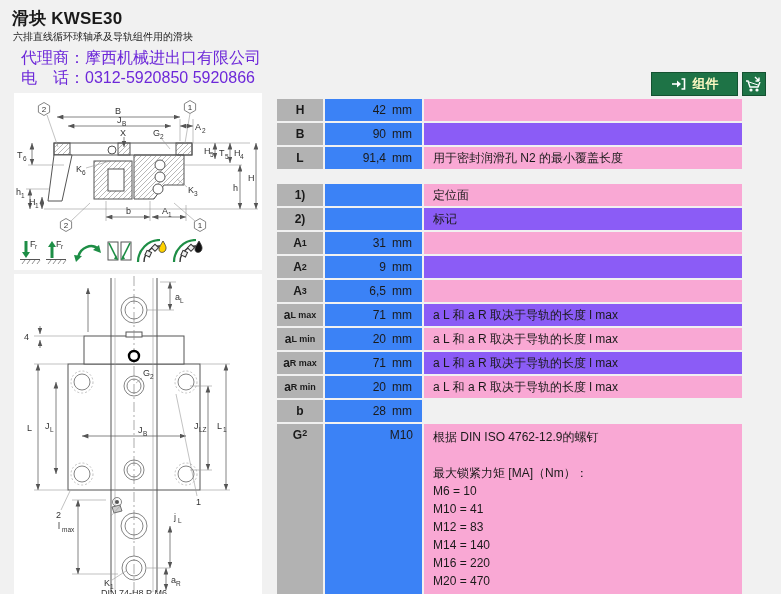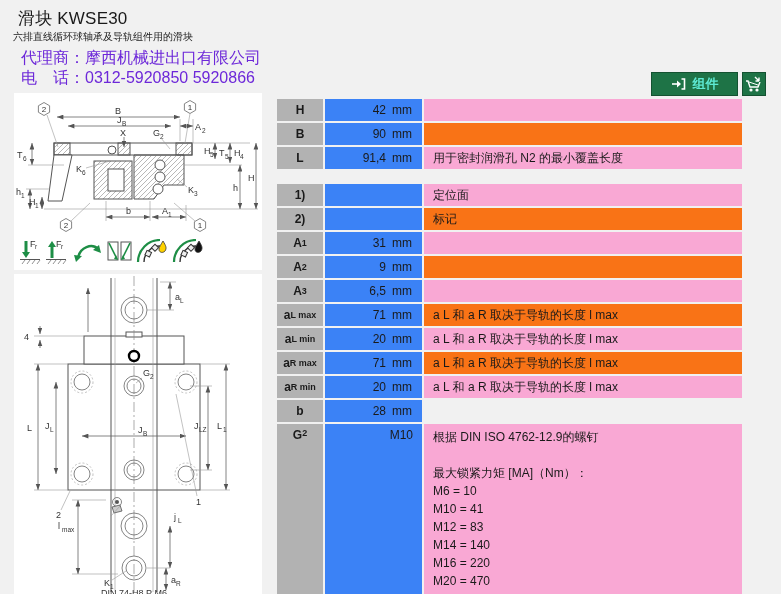--- a/index.html
+++ b/index.html
@@ -1,26 +1,26 @@
 <!DOCTYPE html>
 <html><head>
 <meta charset="utf-8">
 <style>
   html,body{margin:0;padding:0}
   body{
     width:781px;height:594px;position:relative;overflow:hidden;
     background:#f1f1f1;font-family:"Liberation Sans",sans-serif;color:#1a1a1a;
   }
-  .title{position:absolute;left:18px;top:7px;font-size:17px;font-weight:normal;letter-spacing:.2px}
+  .title{position:absolute;left:12px;top:7px;font-size:17px;font-weight:bold;letter-spacing:.2px}
   .subtitle{position:absolute;left:13px;top:30px;font-size:10px}
   .dealer{position:absolute;left:21px;top:48px;font-size:16px;line-height:20px;color:#6d28d9}
   .dealer div{white-space:pre}
 
   .btn{position:absolute;height:24px;background:#1e7346;border:1px solid #145231;
-       color:#5eead4;display:flex;align-items:center;justify-content:center;gap:7px;
+       color:#fef9c3;display:flex;align-items:center;justify-content:center;gap:7px;
        font-size:13px;font-weight:bold;cursor:pointer;box-sizing:border-box}
   .btn-component{left:651px;top:72px;width:87px}
   .btn-cart{left:742px;top:72px;width:24px}
 
   .panel{position:absolute;left:14px;width:248px;background:#ffffff;overflow:hidden}
   .panel-top{top:93px;height:177px}
   .panel-bottom{top:274px;height:320px}
   .icon-row{position:absolute;left:4px;top:144px;height:30px;display:flex;align-items:center}
 
   svg text{font-family:"Liberation Sans",sans-serif;font-size:9px;fill:#333}
@@ -39,21 +39,21 @@
   .row-gap{flex:0 0 13px}
   .cell-label{flex:0 0 46px;background:#b2b2b2;font-weight:bold;
               display:flex;align-items:center;justify-content:center}
   .cell-label sub{font-size:9px}
   .cell-value{flex:0 0 97px;background:#3b82f6;margin-left:2px;
               display:flex;align-items:center;justify-content:flex-end;padding-right:9px;box-sizing:border-box}
   .cell-value .unit{display:inline-block;width:22px;margin-left:5px;text-align:center}
   .cell-note{flex:1 1 auto;margin-left:2px;display:flex;align-items:center;
              padding-left:9px;box-sizing:border-box}
   .cell-note.light{background:#f9a8d4}
-  .cell-note.dark{background:#f97316}
+  .cell-note.dark{background:#8b5cf6}
   .trow.tall .cell-label,.trow.tall .cell-value{align-items:flex-start;padding-top:4px}
   .trow.tall .cell-note{display:block;padding-top:4px;line-height:18px}
 </style>
 </head>
 <body>
 
 <div class="title">滑块 KWSE30</div>
 <div class="subtitle">六排直线循环球轴承及导轨组件用的滑块</div>
 <div class="dealer">
   <div>代理商：摩西机械进出口有限公司</div>

